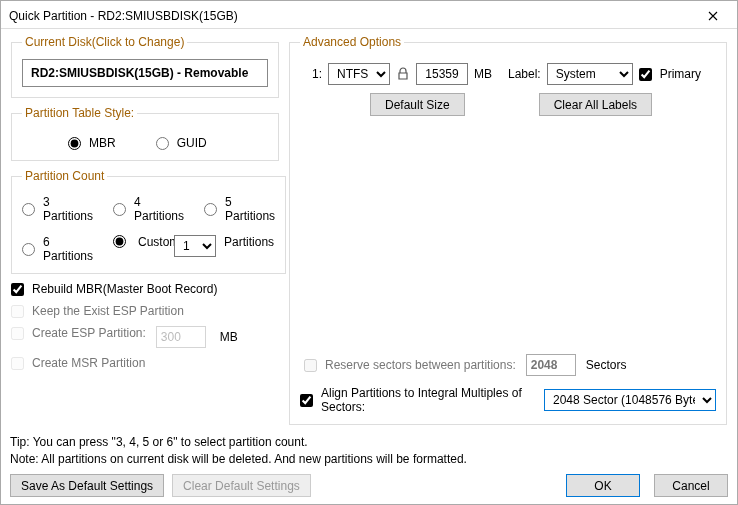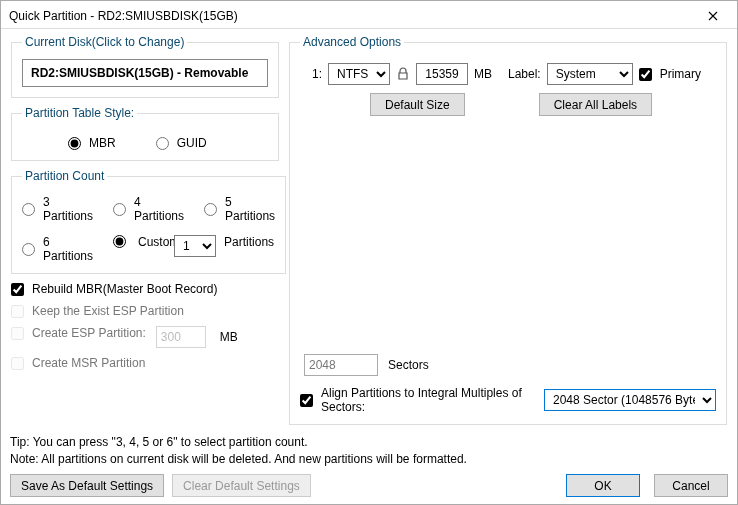--- a/index.html
+++ b/index.html
@@ -41,21 +41,21 @@
   fieldset {
     border: 1px solid #ddd;
     border-radius: 0;
     margin: 0 0 8px 0;
     padding: 8px 10px 10px 10px;
     position: relative;
   }
   legend {
     font-size: 12px;
     padding: 0 3px;
-    color: #0c4a6e;
+    color: #a16207;
   }
   legend.clickable { cursor: default; }
   .diskbox {
     border: 1px solid #888;
     background: #fff;
     padding: 6px 8px;
     margin-top: 2px;
     font-weight: bold;
     font-size: 12px;
   }
@@ -89,21 +89,21 @@
     font: inherit;
     background: #e1e1e1;
     border: 1px solid #adadad;
     padding: 3px 14px;
     height: 23px;
     cursor: default;
   }
   .adv-row2 { display:flex; gap:30px; margin-top:8px; margin-left:70px;}
   .right-bottom { position:absolute; bottom:10px; left:10px; right:10px; }
   .reserve-row { display:flex; align-items:center; gap:10px; color:#777; margin-bottom:10px; padding-left:4px;}
-  .reserve-row input[type=text]{ width:74px; color:#777; border-color:#aaa;}
+  .reserve-row input[type=text]{ width:50px; color:#777; border-color:#aaa;font-weight:bold;}
   .align-row { display:flex; align-items:center; gap:8px; }
   .align-row select { width:172px; border:1px solid #0078d7; }
   .right fieldset.advgroup { height: 390px; position:relative; }
   .footer {
     position:absolute;
     left:10px; right:10px; bottom:8px;
   }
   .tips { margin-bottom:3px; }
   .footer-btns { display:flex; align-items:center; justify-content:space-between; margin-top:8px;}
   .footer-btns .leftbtns { display:flex; gap:8px; }
@@ -225,20 +225,24 @@
         </label>
       </div>
 
       <div class="adv-row2">
         <button class="btn">Default Size</button>
         <button class="btn" style="margin-left:44px">Clear All Labels</button>
       </div>
 
       <div class="right-bottom">
         <div class="reserve-row">
+          <label class="check" style="color:#777">
+            <input type="checkbox" disabled="" style="">
+            <span>Reserve sectors between partitions:</span>
+          </label>
           <input type="text" disabled="" value="2048" style="">
           <span style="color:#000">Sectors</span>
         </div>
         <div class="align-row">
           <label class="check">
             <input type="checkbox" checked="" style="">
             <span>Align Partitions to Integral Multiples of Sectors:</span>
           </label>
           <select><option>2048 Sector (1048576 Byte)</option></select>
         </div>

